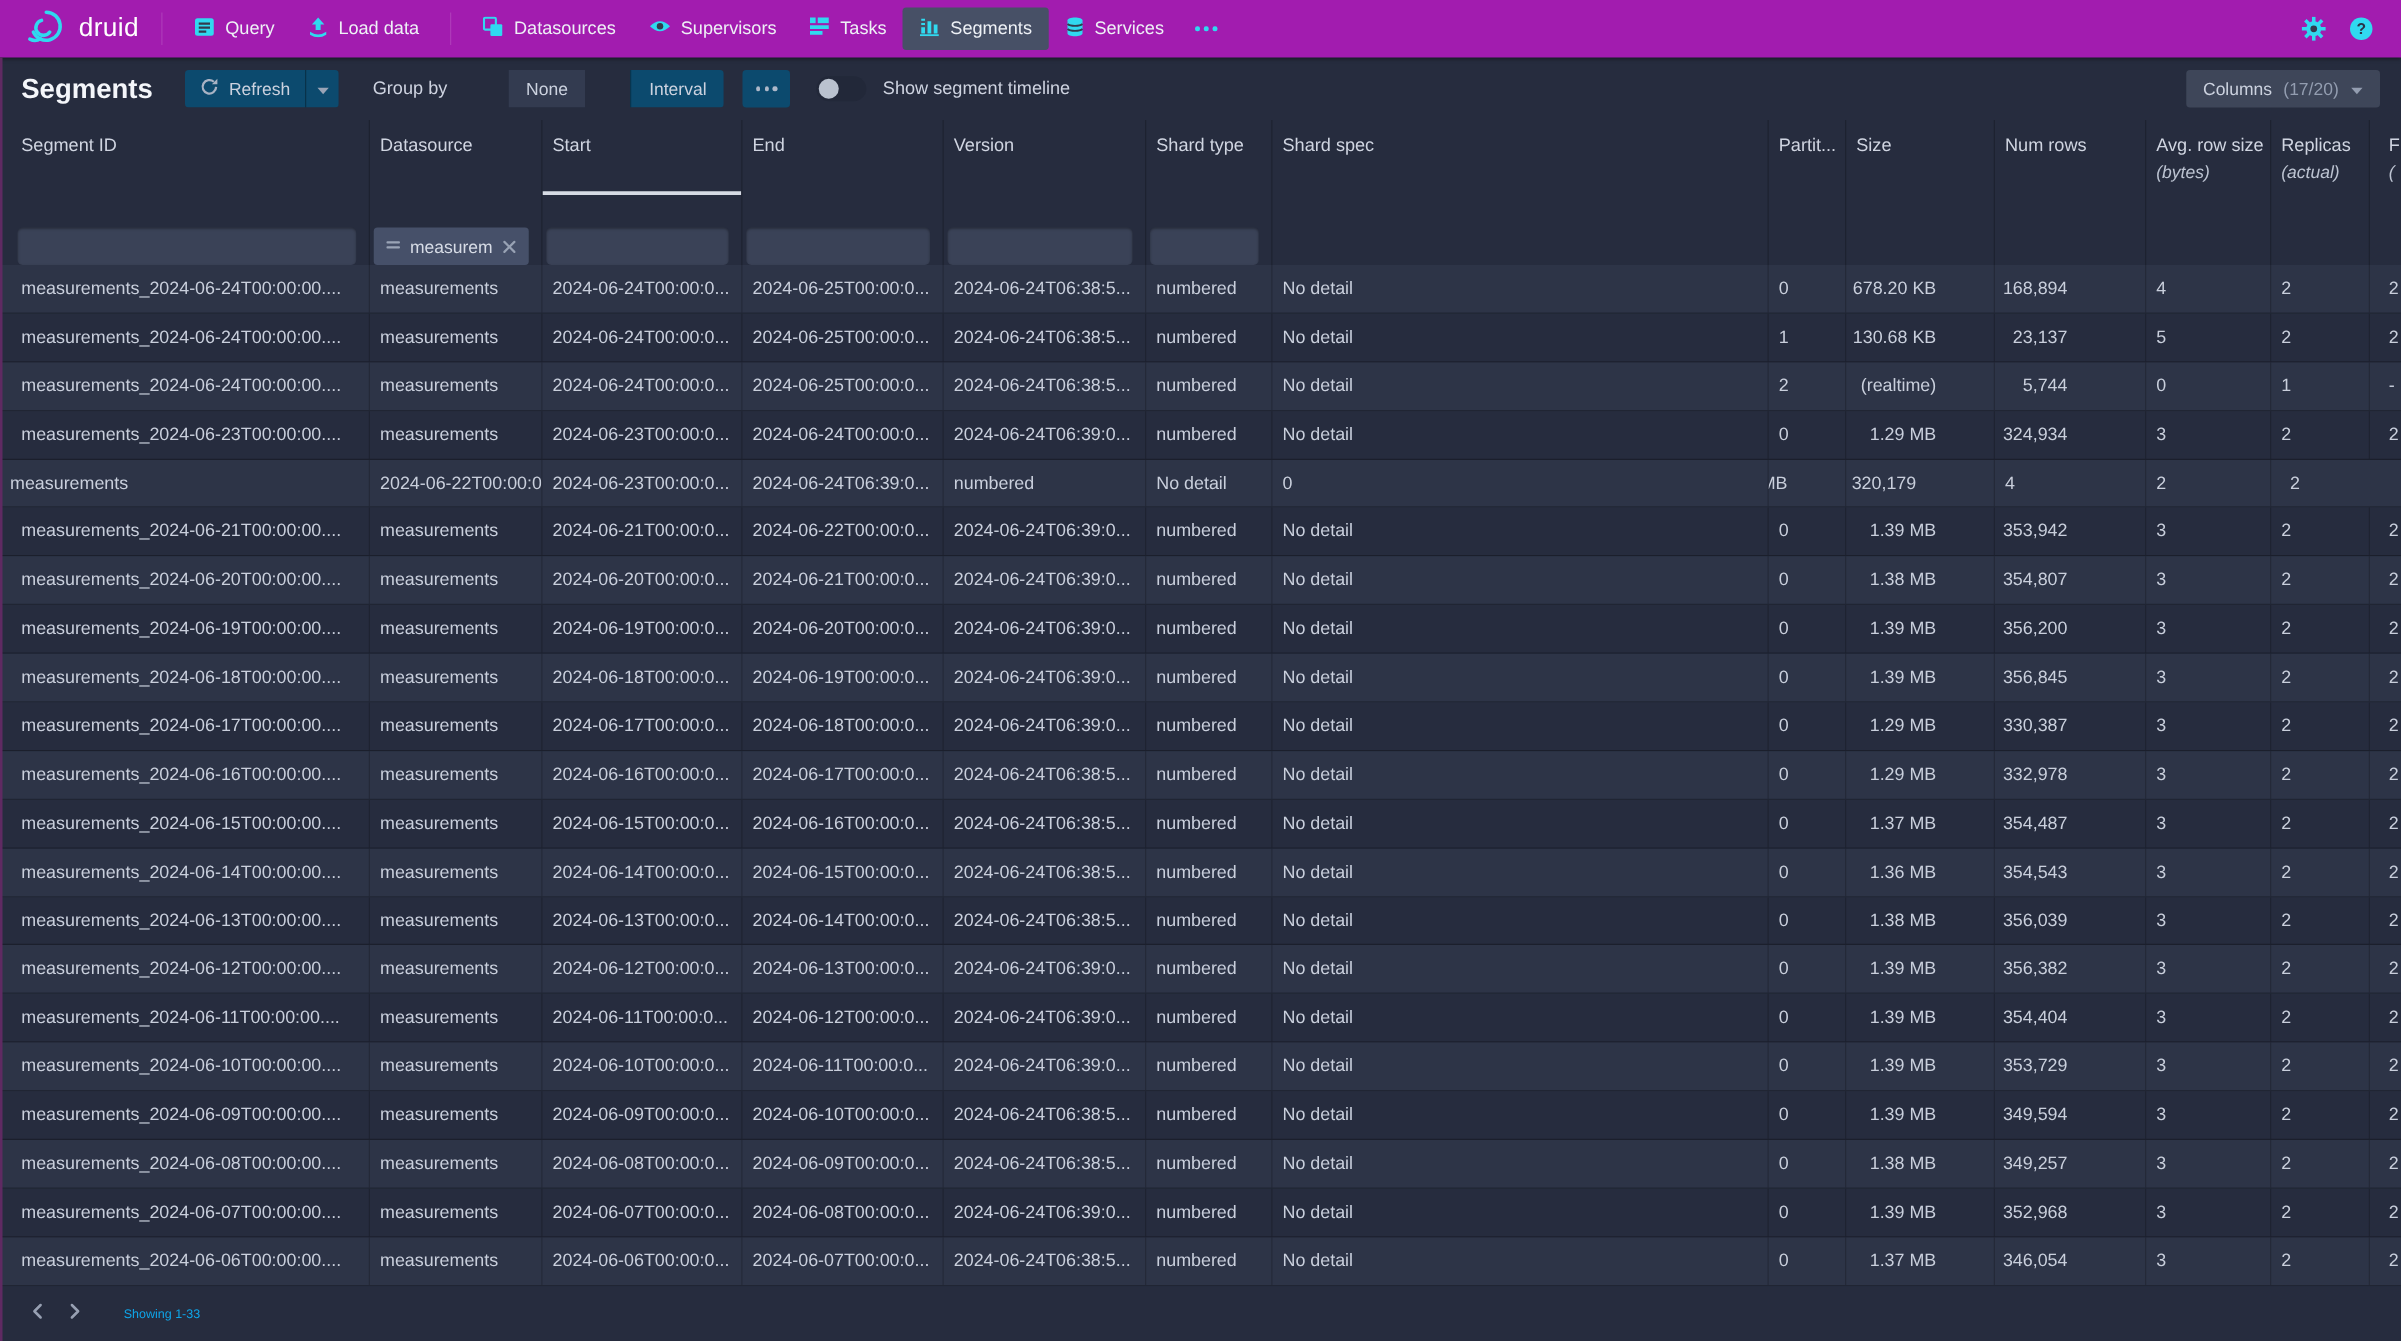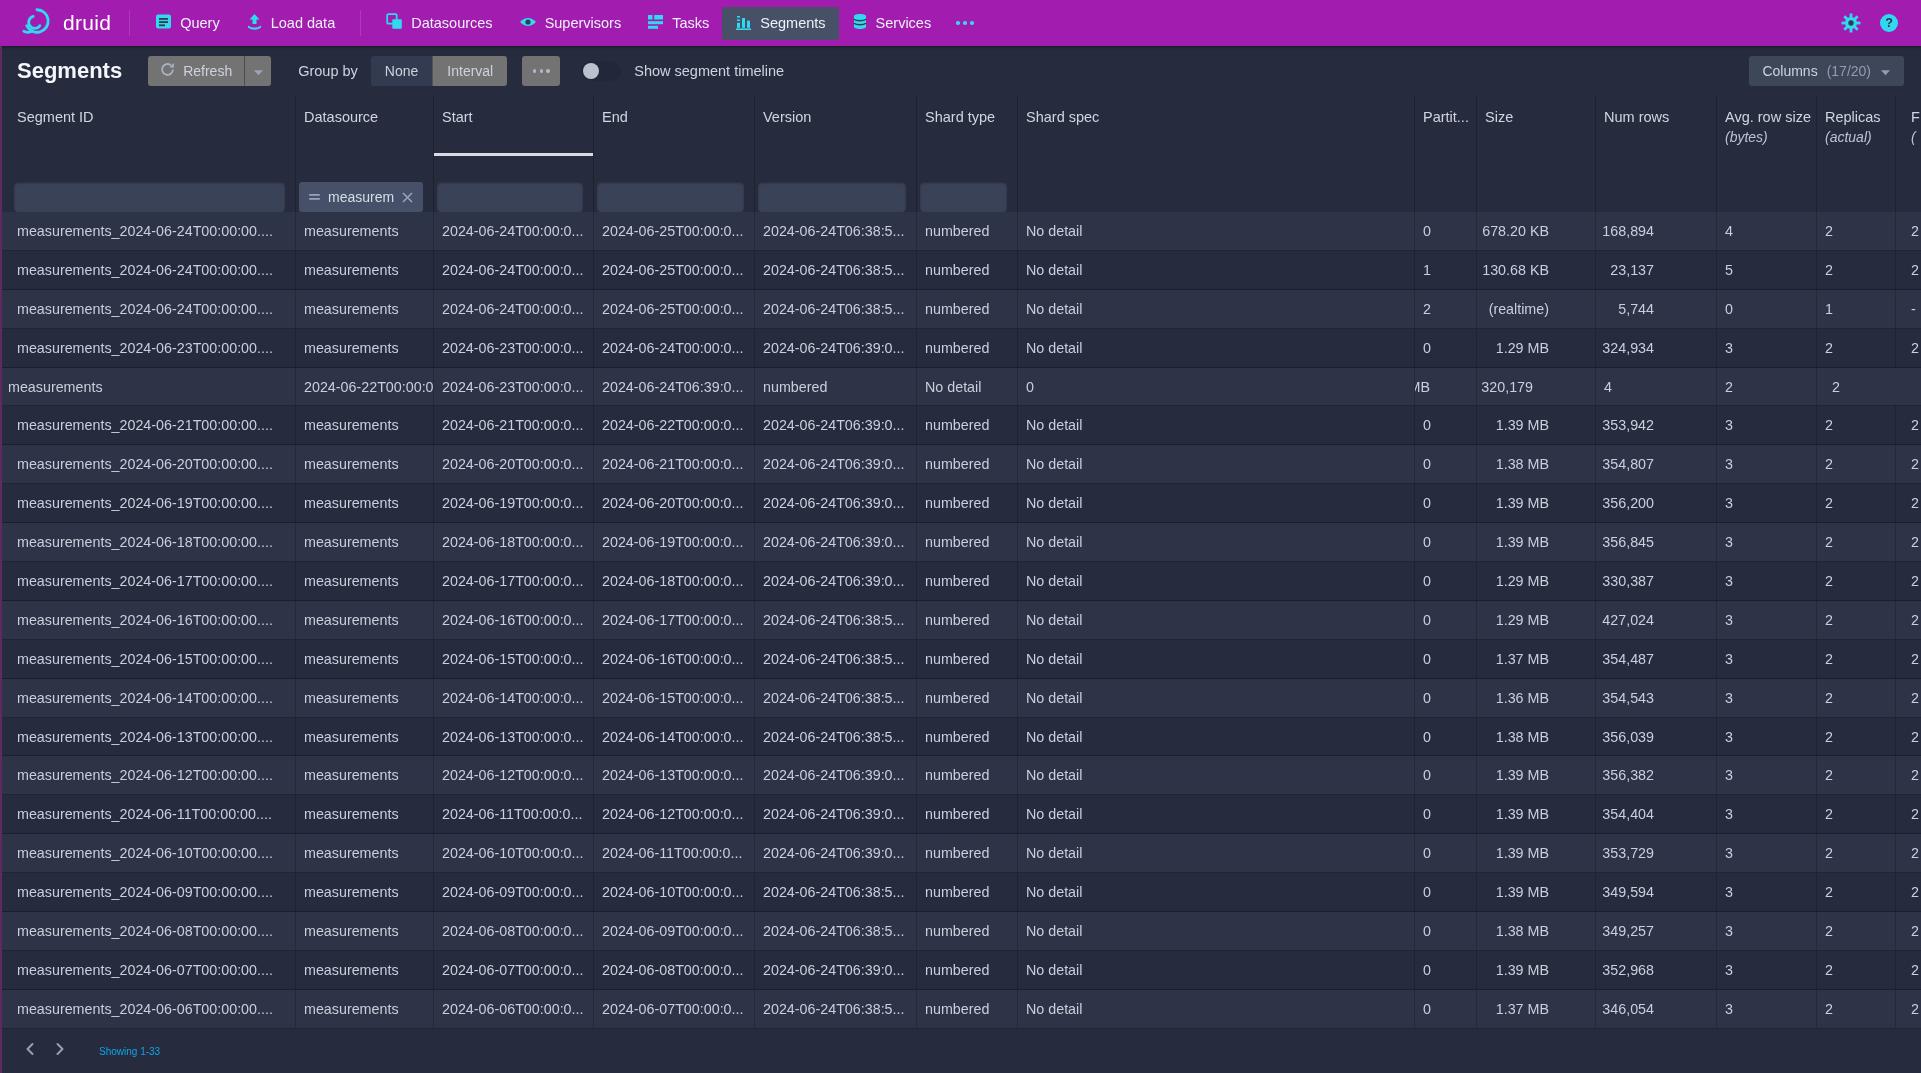--- a/index.html
+++ b/index.html
@@ -18,28 +18,28 @@
             color:#eef1f6;font-size:14.5px;cursor:pointer;white-space:nowrap;}
   .nav-item.active{background:#475066;}
   .nav-more{display:flex;gap:3.5px;padding:9px 12px;cursor:pointer;}
   .nav-more i{width:3.5px;height:3.5px;border-radius:50%;background:#30d9f0;display:block;}
   .nav-right{margin-left:auto;display:flex;align-items:center;gap:18px;padding-right:6px;}
   .icon-btn{cursor:pointer;display:flex;align-items:center;}
 
   
   .toolbar{height:50px;display:flex;align-items:center;padding:0 17px;}
   .title{font-size:22px;font-weight:700;color:#f4f6fa;margin-right:26px;}
-  .btn{background:#737373;border-radius:3px;height:30px;display:inline-flex;align-items:center;
+  .btn{background:#0c4a6e;border-radius:3px;height:30px;display:inline-flex;align-items:center;
        color:#ccd2df;font-size:14px;cursor:pointer;}
   .split{display:flex;border-radius:3px;overflow:hidden;}
   .refresh-main{padding:0 12px;gap:8px;border-radius:0;}
   .refresh-caret{width:27px;justify-content:center;border-left:1px solid rgba(0,0,0,.32);border-radius:0;}
   .groupby-label{margin:0 13px 0 27px;font-size:14.5px;color:#ced3e0;}
   .btngroup{display:flex;border-radius:3px;overflow:hidden;}
-  .btngroup .btn{border-radius:0;padding:0 14px;}
+  .btngroup .btn{border-radius:0;padding:0 14px;margin-left:36px;}
   .btngroup .btn + .btn{border-left:1px solid rgba(0,0,0,.28);}
   .btn.pressed{background:#333b50;}
   .more-btn{width:38px;justify-content:center;margin-left:15px;gap:3.2px;}
   .more-btn i{width:3.4px;height:3.4px;border-radius:50%;background:#aeb8c9;display:block;}
   .toggle{width:40px;height:20px;border-radius:10px;background:#222839;margin-left:21px;
           position:relative;cursor:pointer;flex:none;}
   .toggle .knob{position:absolute;left:2px;top:2px;width:16px;height:16px;border-radius:50%;background:#bac2cf;}
   .timeline-label{margin-left:13px;font-size:14.5px;color:#ced3e0;}
   .spacer{flex:1;}
   .columns-btn{background:#3e4659;padding:0 13px;gap:9px;}
@@ -490,21 +490,21 @@
         <div class="trow grid odd">
           <div class="cell c-id">measurements_2024-06-16T00:00:00....</div>
           <div class="cell c-ds">measurements</div>
           <div class="cell c-start">2024-06-16T00:00:0...</div>
           <div class="cell c-end">2024-06-17T00:00:0...</div>
           <div class="cell c-version">2024-06-24T06:38:5...</div>
           <div class="cell c-shardtype">numbered</div>
           <div class="cell c-shardspec">No detail</div>
           <div class="cell c-part">0</div>
           <div class="cell c-size">1.29 MB</div>
-          <div class="cell c-numrows">427,024</div>
+          <div class="cell c-numrows">332,978</div>
           <div class="cell c-avg">3</div>
           <div class="cell c-repl">2</div>
           <div class="cell c-extra">2</div>
         </div>
         <div class="trow grid even">
           <div class="cell c-id">measurements_2024-06-15T00:00:00....</div>
           <div class="cell c-ds">measurements</div>
           <div class="cell c-start">2024-06-15T00:00:0...</div>
           <div class="cell c-end">2024-06-16T00:00:0...</div>
           <div class="cell c-version">2024-06-24T06:38:5...</div>

